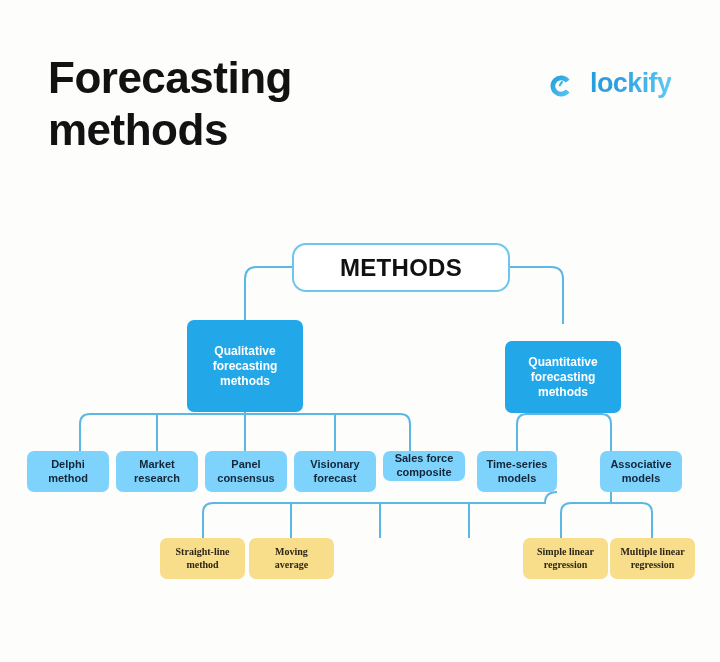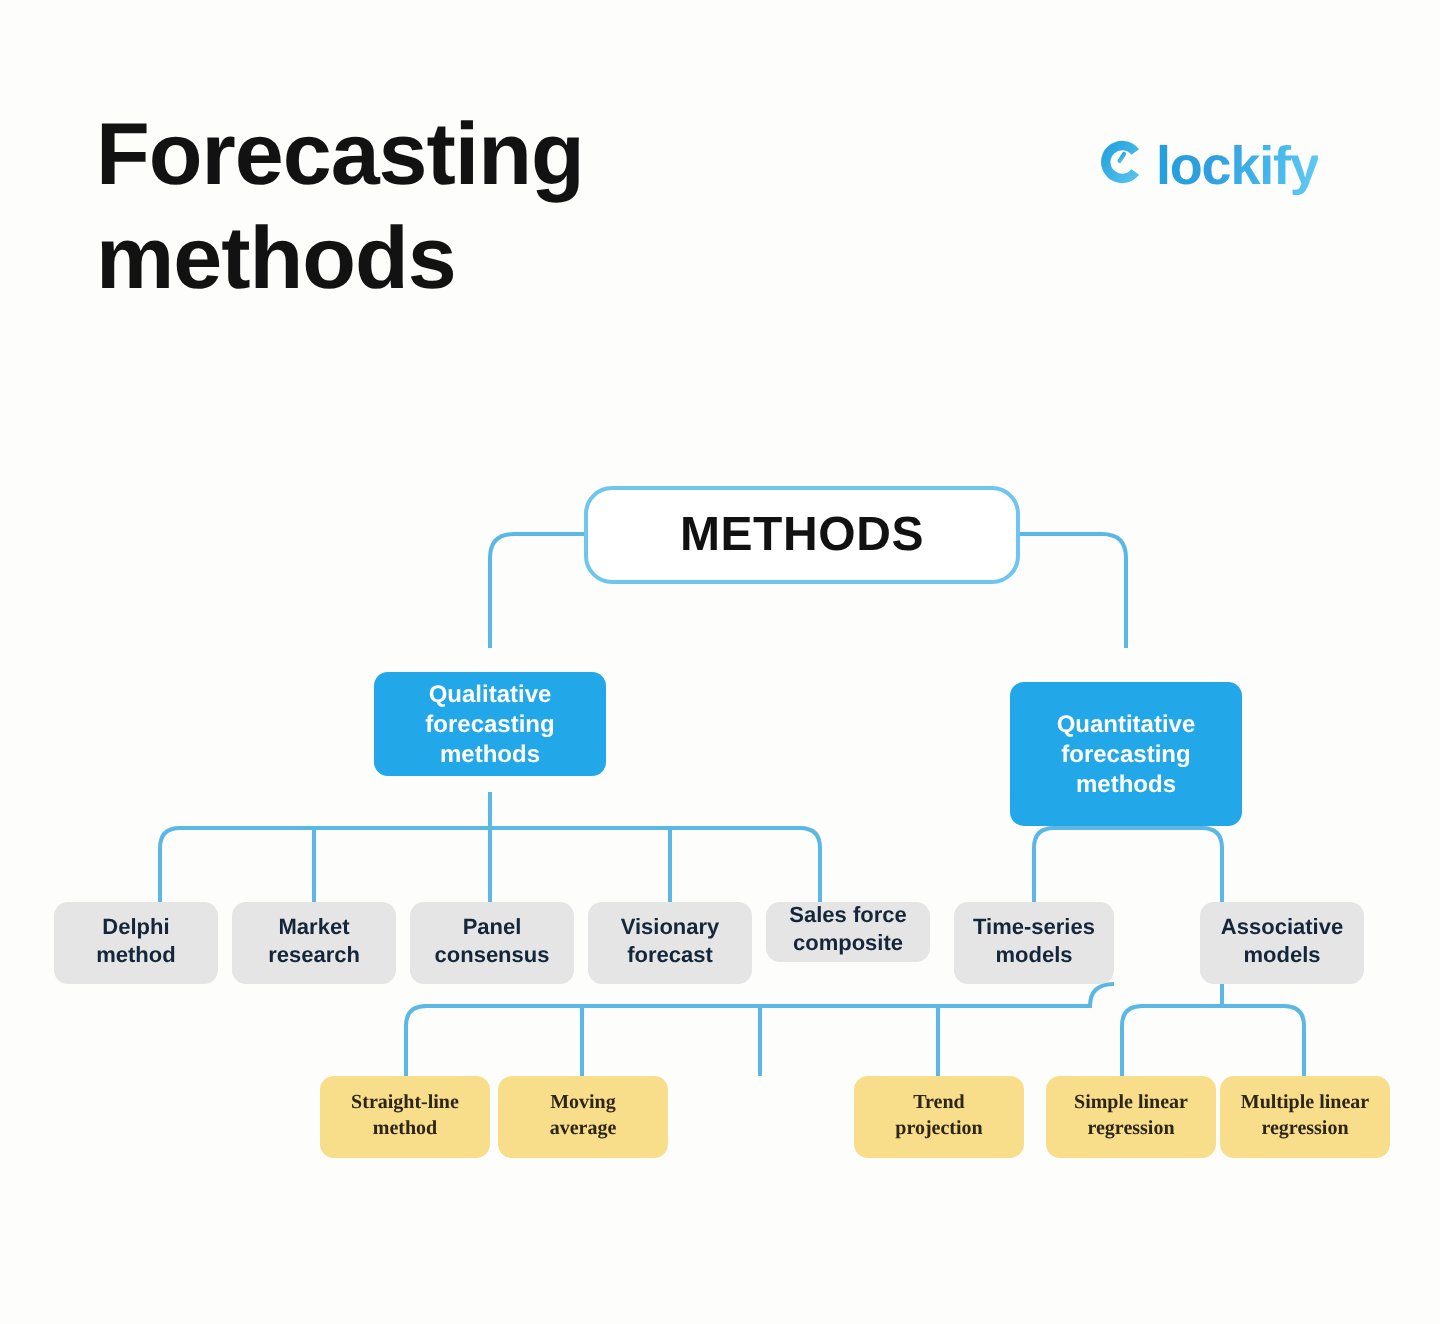--- a/index.html
+++ b/index.html
@@ -32,22 +32,22 @@
     letter-spacing: -0.5px;
     color: #121212;
     white-space: pre-line;
   }
 
   #brand-logo {
     position: absolute;
     left: 548px;
     top: 68px;
     display: flex;
-    align-items: flex-start;
-    gap: 4px;
+    align-items: flex-end;
+    gap: 16px;
   }
   #brand-logo .logo-mark {
     width: 26px;
     height: 26px;
     display: block;
   }
   #brand-logo .logo-text {
     font-size: 27px;
     font-weight: bold;
     letter-spacing: -0.6px;
@@ -98,21 +98,21 @@
 
   .node-primary {
     background: #22a7e8;
     color: #ffffff;
     border-radius: 7px;
     font-size: 12px;
     font-weight: bold;
   }
 
   .node-light {
-    background: #e5e5e5;
+    background: #7dd3fc;
     color: #13263a;
     border-radius: 7px;
     font-size: 11px;
     font-weight: bold;
   }
 
   .node-yellow {
     background: #f8dd8b;
     color: #2c2616;
     border-radius: 7px;
@@ -165,21 +165,21 @@
         <path d="M380 503 V538"></path>
         <path d="M469 503 V538"></path>
 
         <path d="M611 492 V503"></path>
         <path d="M561 538 V513 Q561 503 571 503 H642 Q652 503 652 513 V538"></path>
       </g>
     </svg>
 
     <div class="node node-root" style="left:292px; top:243px; width:218px; height:49px;">METHODS</div>
 
-    <div class="node node-primary" style="left:187px; top:336px; width:116px; height:52px;">Qualitative
+    <div class="node node-primary" style="left:187px; top:320px; width:116px; height:92px;">Qualitative
 forecasting
 methods</div>
 
     <div class="node node-primary" style="left:505px; top:341px; width:116px; height:72px;text-align:center;">Quantitative
 forecasting
 methods</div>
 
     <div class="node node-light" style="left:27px; top:451px; width:82px; height:41px;">Delphi
 method</div>
 
@@ -201,22 +201,20 @@
     <div class="node node-light" style="left:570px; top:451px; width:82px; height:41px;margin-left:30px;">Associative
 models</div>
 
     <div class="node node-yellow" style="left:160px; top:538px; width:85px; height:41px;">Straight-line
 method</div>
 
     <div class="node node-yellow" style="left:249px; top:538px; width:85px; height:41px;">Moving
 average</div>
 
 
-    <div class="node node-yellow" style="left:427px; top:538px; width:85px; height:41px;">Trend
-projection</div>
 
     <div class="node node-yellow" style="left:523px; top:538px; width:85px; height:41px;">Simple linear
 regression</div>
 
     <div class="node node-yellow" style="left:610px; top:538px; width:85px; height:41px;">Multiple linear
 regression</div>
 
   </div>
 </div>
 

